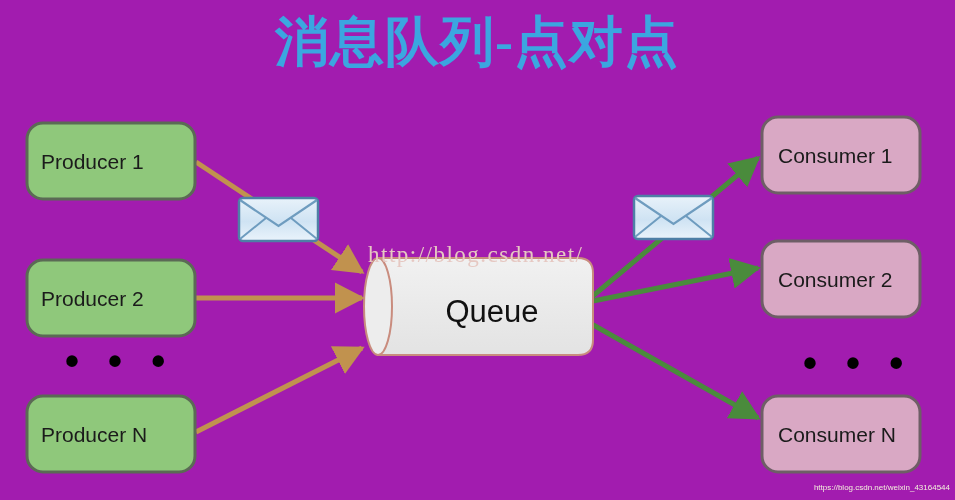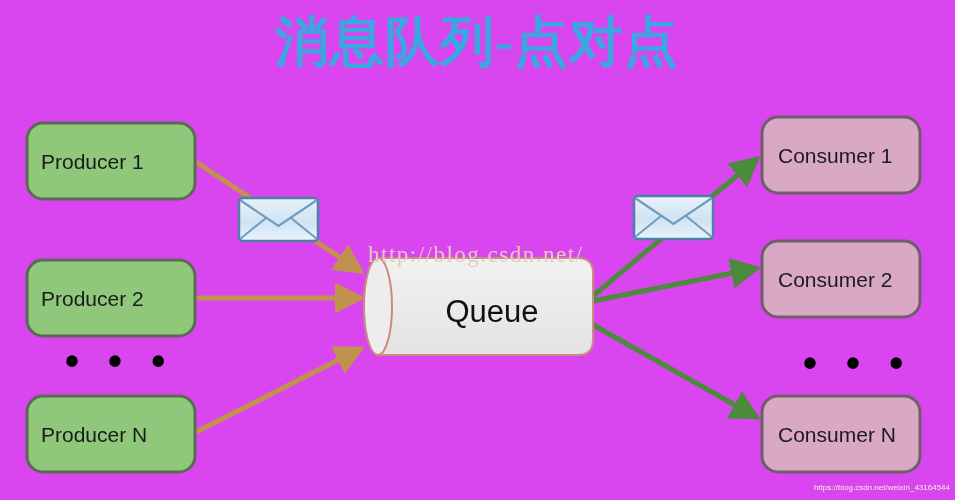--- a/index.html
+++ b/index.html
@@ -7,21 +7,21 @@
     padding: 0;
     background: #ffffff;
   }
   body {
     font-family: "Liberation Sans", sans-serif;
   }
   #stage {
     position: relative;
     width: 955px;
     height: 500px;
-    background: #d946ef;
+    background: #a21caf;
     overflow: hidden;
   }
   #diagram-svg {
     position: absolute;
     left: 0;
     top: 0;
     width: 955px;
     height: 500px;
   }
   .title-text {

